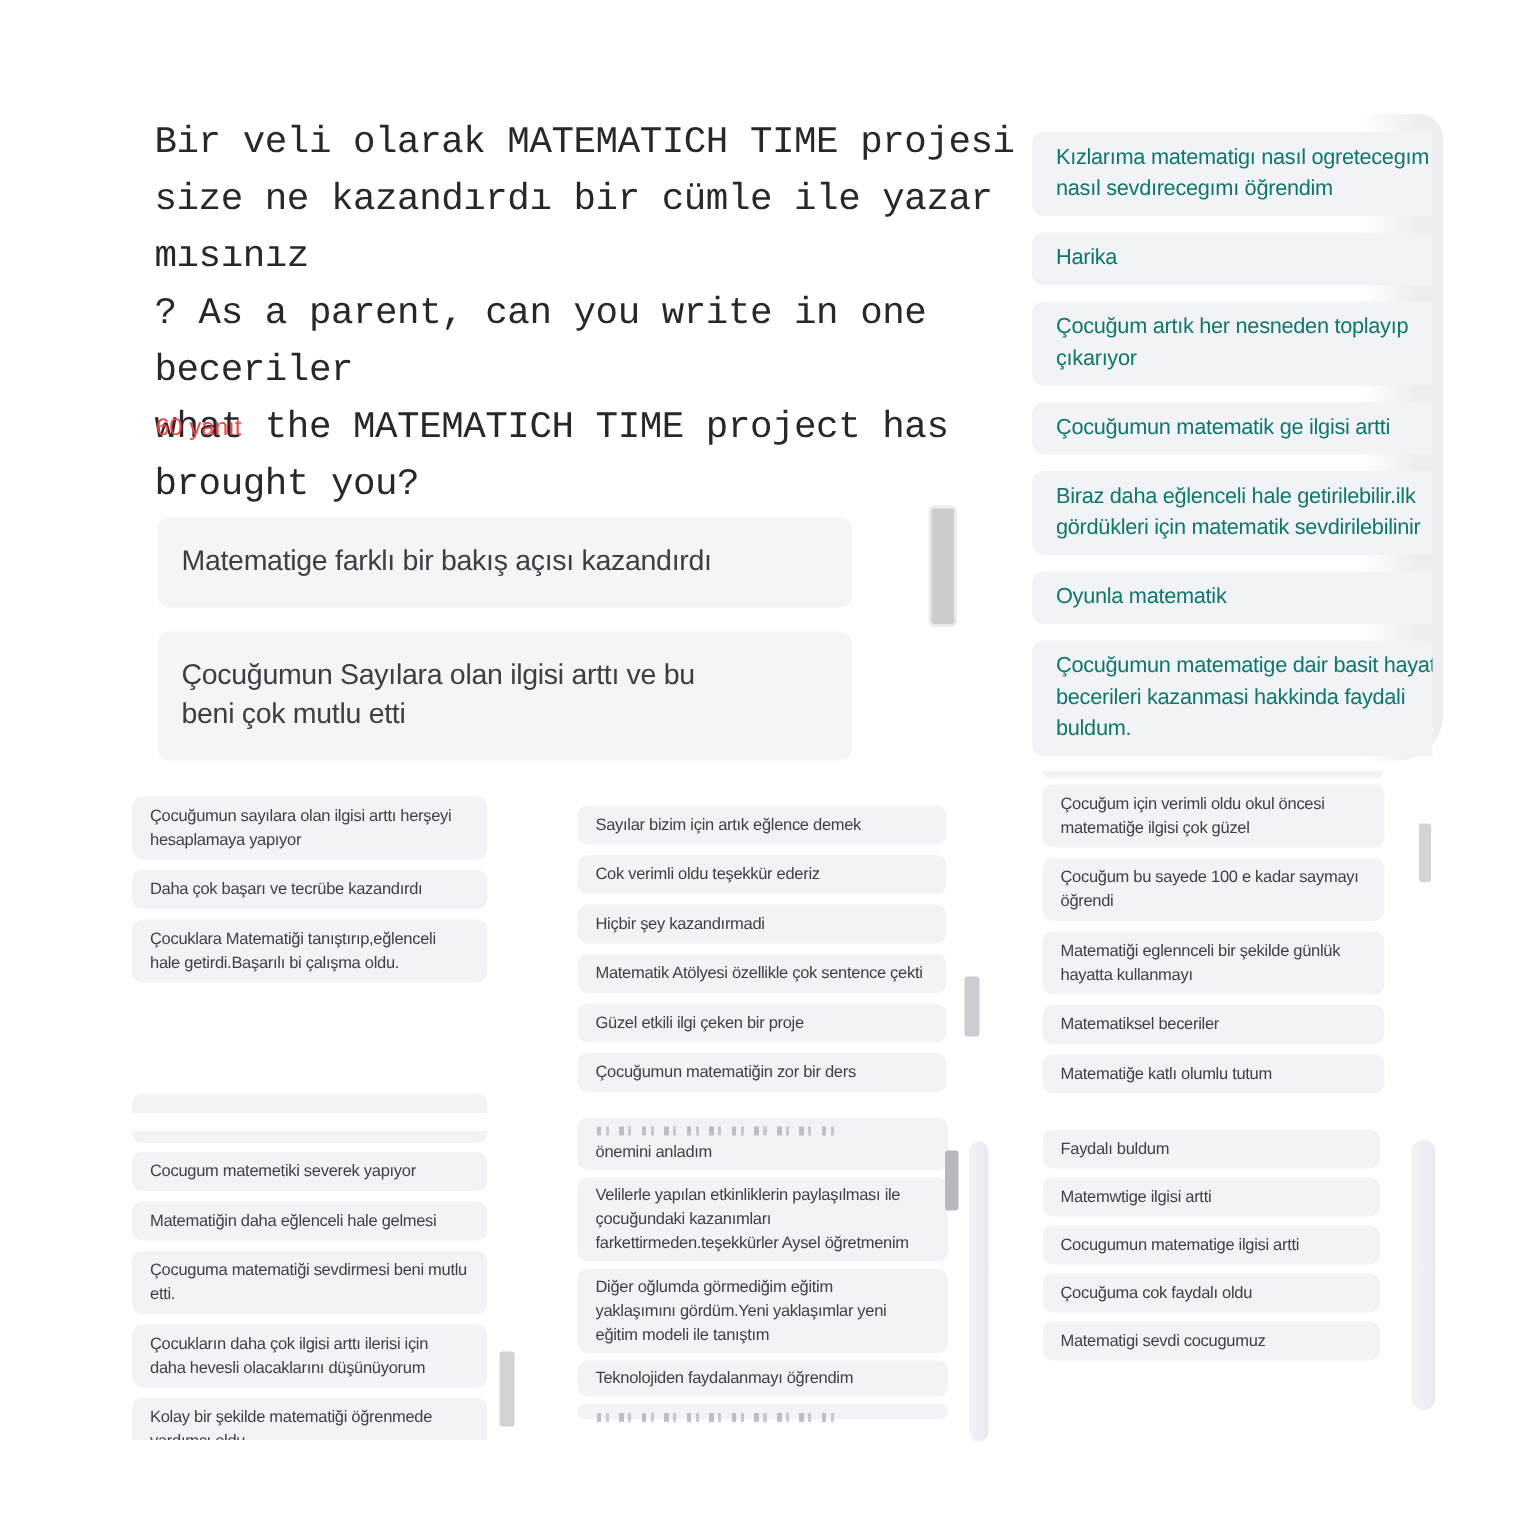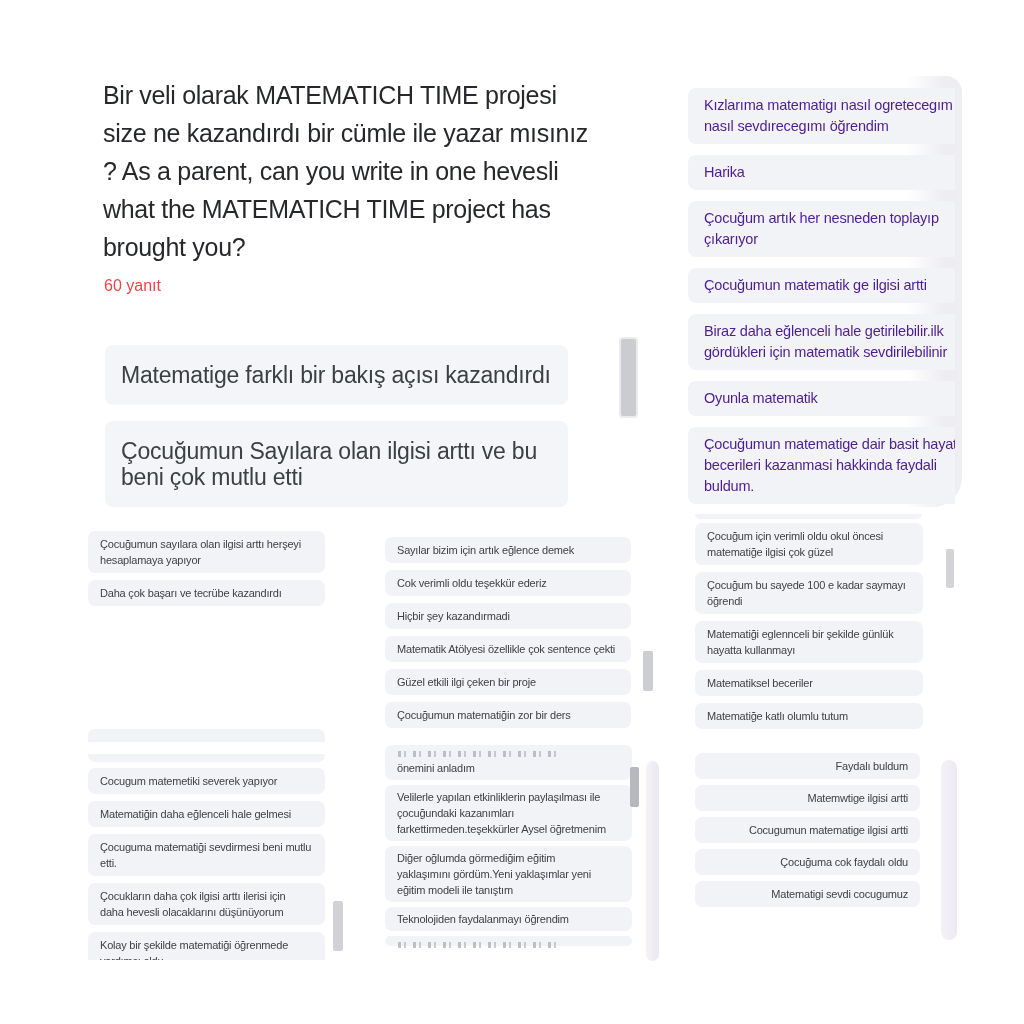--- a/index.html
+++ b/index.html
@@ -1,51 +1,51 @@
 <!DOCTYPE html>
 <html><head>
 <meta charset="utf-8">
 <style>
   html,body{margin:0;padding:0;background:#fff;}
   body{font-family:"Liberation Sans","DejaVu Sans",sans-serif;}
   #canvas{position:relative;width:1024px;height:1024px;background:#ffffff;overflow:hidden;}
 
   
   .q-title{position:absolute;left:103px;top:76px;width:575px;font-size:25px;line-height:38px;
-           color:#26282b;letter-spacing:-0.3px;}
+           color:#26282b;letter-spacing:-0.3px;font-family:Liberation Mono, monospace;}
   .q-count{position:absolute;left:104px;top:277px;font-size:16px;color:#ef4444;}
 
   
   .chip{background:#f2f3f6;color:#3e4145;box-sizing:border-box;}
   .chip .line{white-space:nowrap;overflow:hidden;}
 
   
   .featured{position:absolute;left:105px;top:345px;width:463px;}
-  .chip-lg{border-radius:8px;padding:17px 16px;margin-bottom:16px;font-size:23px;line-height:26px;
+  .chip-lg{border-radius:8px;padding:17px 16px;margin-bottom:16px;font-size:19px;line-height:26px;
            letter-spacing:-0.2px;background:#f4f5f8;color:#3c4043;}
 
   
   .tr-card{position:absolute;left:686px;top:76px;width:276px;height:431px;
            background:linear-gradient(90deg,rgba(244,244,248,0) 80%,#ececf1 95%,#eeeef3 100%);
            border-radius:8px 16px 30px 8px;}
   .tr-wrap{position:absolute;left:688px;top:88px;width:267px;height:422px;overflow:hidden;}
   .chip-md{border-radius:8px;padding:7px 16px;margin-bottom:11px;font-size:14.5px;line-height:21px;
-           letter-spacing:-0.2px;width:300px;color:#4c1d95;}
+           letter-spacing:-0.2px;width:300px;color:#0f766e;}
 
   
   .group{position:absolute;}
   .chip-sm{border-radius:7px;padding:5px 12px;margin-bottom:7px;font-size:11px;line-height:16px;
            letter-spacing:-0.2px;width:100%;}
   .lg1{left:88px;top:531px;width:237px;}
   .lg2{left:88px;top:768px;width:237px;height:192px;overflow:hidden;}
   .mg1{left:385px;top:537px;width:246px;}
   .mg2{left:385px;top:745px;width:247px;height:208px;overflow:hidden;}
   .mg2 .chip-sm{margin-bottom:5px;padding:4px 12px;}
   .rg1{left:695px;top:523px;width:228px;}
-  .rg2{left:695px;top:753px;width:225px;height:202px;overflow:hidden;text-align:right;}
+  .rg2{left:695px;top:753px;width:225px;height:202px;overflow:hidden;}
   .rg2 .chip-sm{margin-bottom:6px;}
 
   
   .pbar{position:absolute;background:#f2f3f6;}
   .pbar-l1{left:88px;top:729px;width:237px;height:13px;border-radius:7px 7px 0 0;}
   .pbar-l2{left:88px;top:754px;width:237px;height:8px;border-radius:0 0 7px 7px;}
   .pbar-r1{left:695px;top:514px;width:227px;height:5px;border-radius:0 0 6px 6px;}
   .frag{height:6px;margin:2px 0 3px 1px;width:72%;opacity:.75;border-radius:1px;
         background:repeating-linear-gradient(90deg,#a9adb5 0 3px,transparent 3px 6px,#b6bac1 6px 8px,transparent 8px 15px);}
   .clipped-chip{height:10px;padding:3px 12px 0 12px;}
@@ -66,21 +66,21 @@
           background:linear-gradient(90deg,#f4f2f7,#ece9f1);}
 </style>
 </head>
 <body>
 
 <div id="canvas">
 
   <div class="q-title">
       <div>Bir veli olarak MATEMATICH TIME projesi</div>
       <div>size ne kazandırdı  bir cümle ile yazar mısınız</div>
-      <div>?  As a parent, can you write in one hevesli</div>
+      <div>?  As a parent, can you write in one beceriler</div>
       <div>what the MATEMATICH TIME project has</div>
       <div>brought you?</div>
     </div>
   <div class="q-count">60 yanıt</div>
 
   <div class="featured">
       <div class="chip chip-lg">
         <div class="line">Matematige farklı bir bakış açısı kazandırdı</div>
       </div>
       <div class="chip chip-lg">
@@ -121,20 +121,24 @@
     </div>
 
   <div class="group lg1">
       <div class="chip chip-sm">
         <div class="line">Çocuğumun sayılara olan ilgisi arttı herşeyi</div>
         <div class="line">hesaplamaya yapıyor</div>
       </div>
       <div class="chip chip-sm">
         <div class="line">Daha çok başarı ve tecrübe kazandırdı</div>
       </div>
+      <div class="chip chip-sm">
+        <div class="line">Çocuklara Matematiği tanıştırıp,eğlenceli</div>
+        <div class="line">hale getirdi.Başarılı bi çalışma oldu.</div>
+      </div>
     </div>
   <div class="pbar pbar-l1"></div>
   <div class="pbar pbar-l2"></div>
   <div class="group lg2">
       <div class="chip chip-sm">
         <div class="line">Cocugum matemetiki severek yapıyor</div>
       </div>
       <div class="chip chip-sm">
         <div class="line">Matematiğin daha eğlenceli hale gelmesi</div>
       </div>

